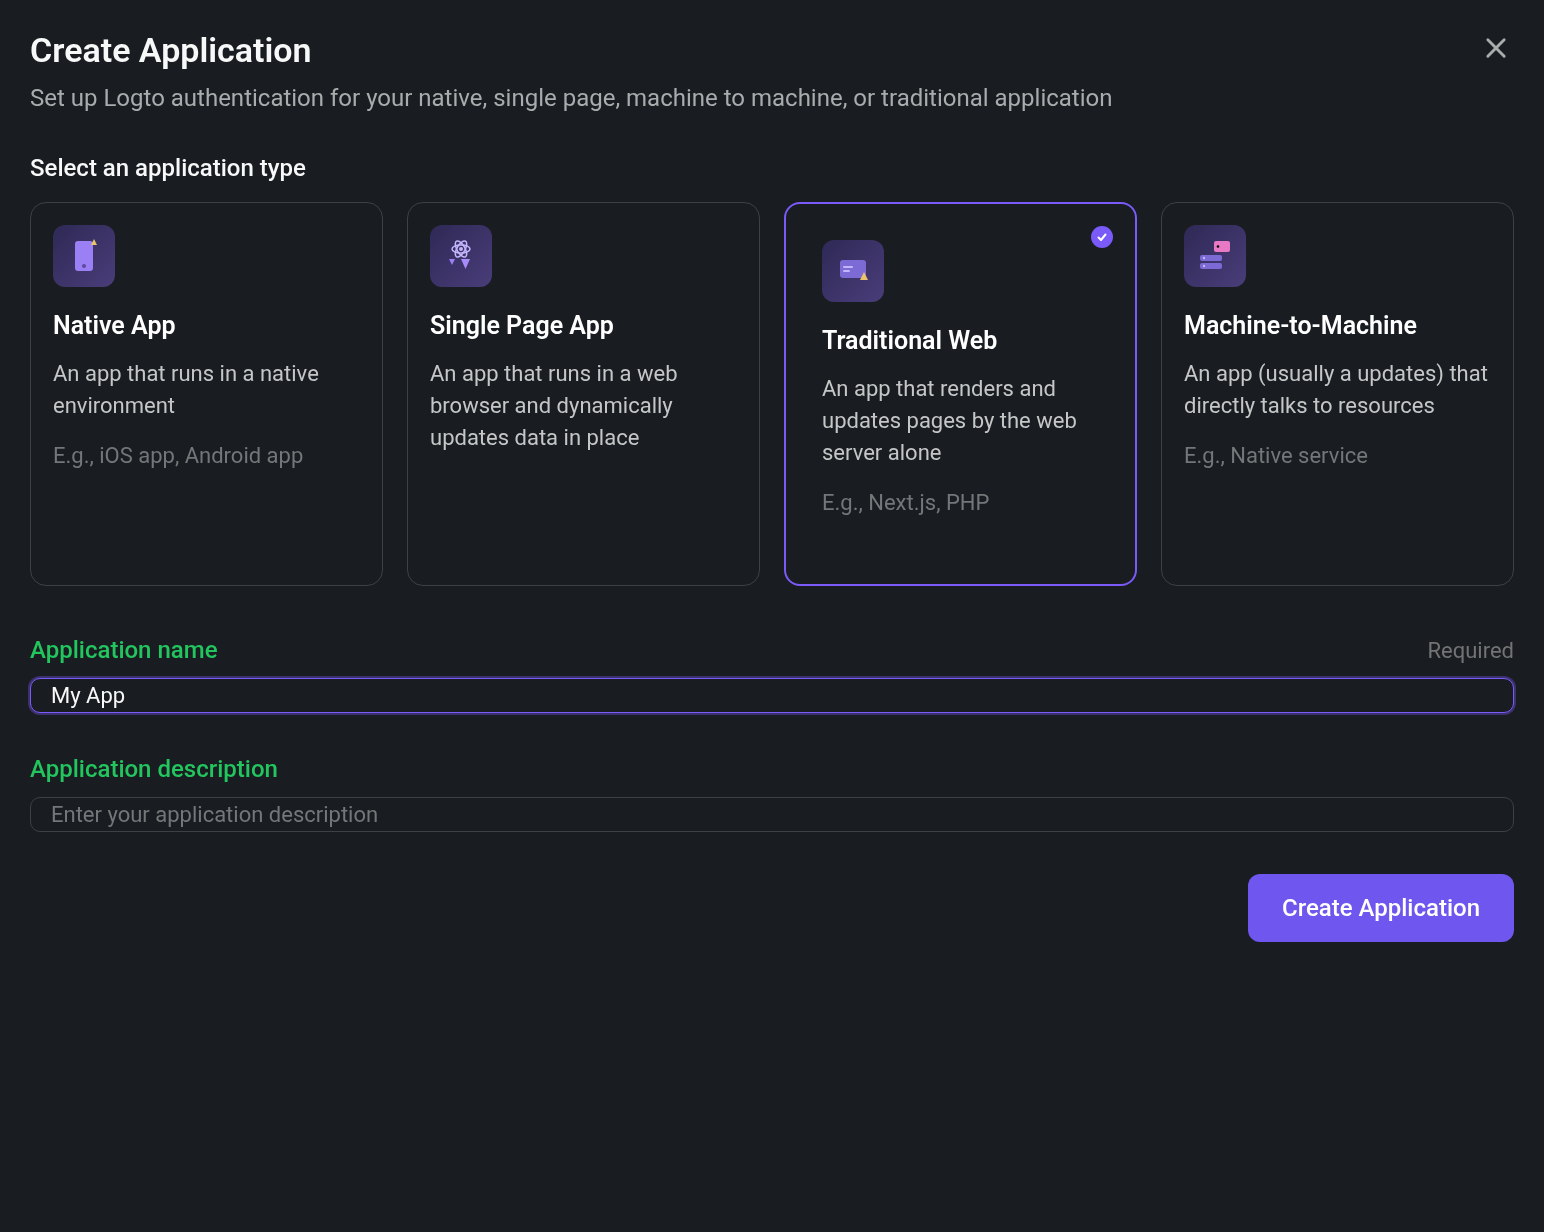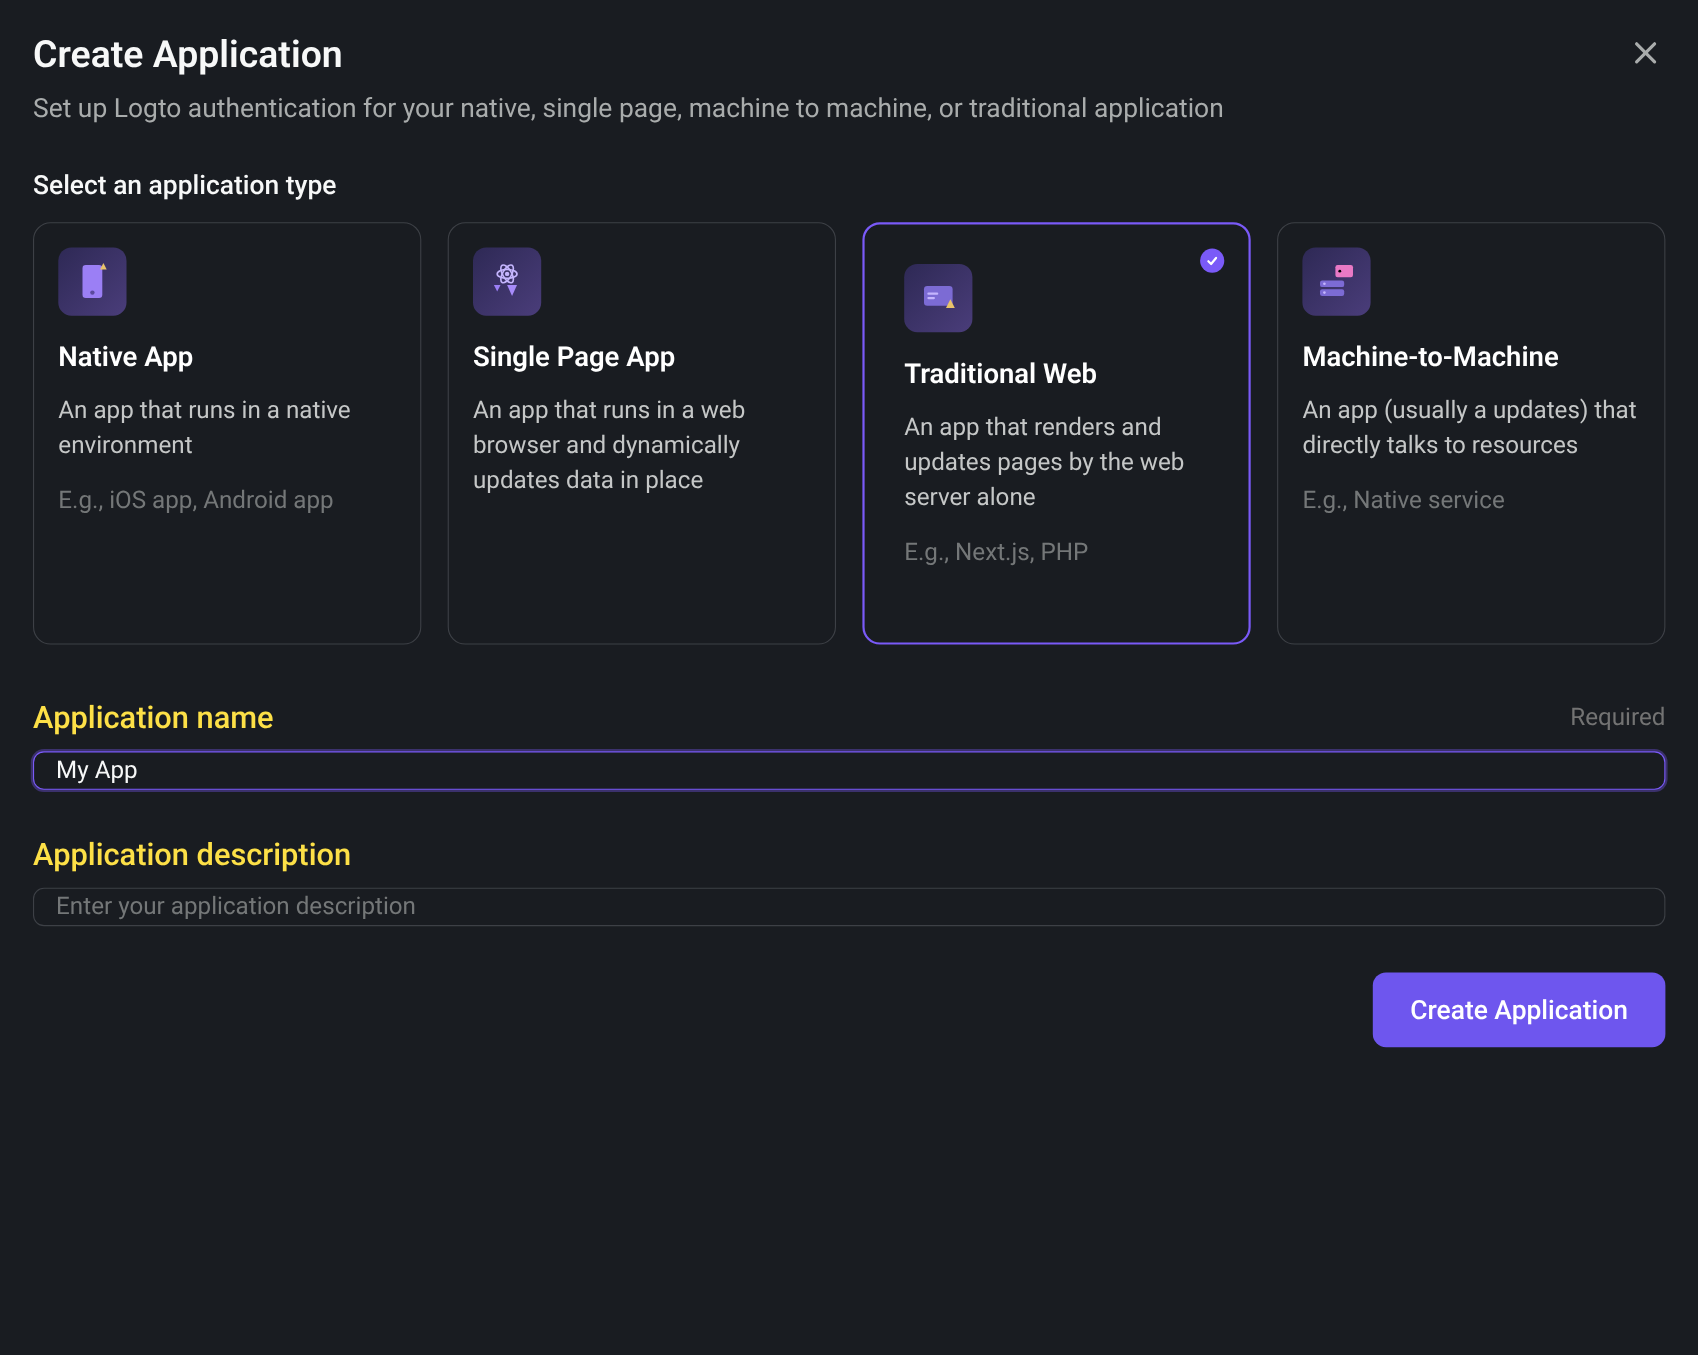--- a/index.html
+++ b/index.html
@@ -116,23 +116,23 @@
     .form-field {
       margin-bottom: 42px;
     }
     .field-header {
       display: flex;
       justify-content: space-between;
       align-items: center;
       margin-bottom: 14px;
     }
     .field-label {
-      font-size: 28px;
+      font-size: 24px;
       font-weight: 500;
-      color: #fde047;
+      color: #22c55e;
     }
     .required-tag {
       font-size: 22px;
       color: #737373;
     }
     .text-input {
       width: 100%;
       background: #191c21;
       border: 1px solid #3d4046;
       border-radius: 10px;

